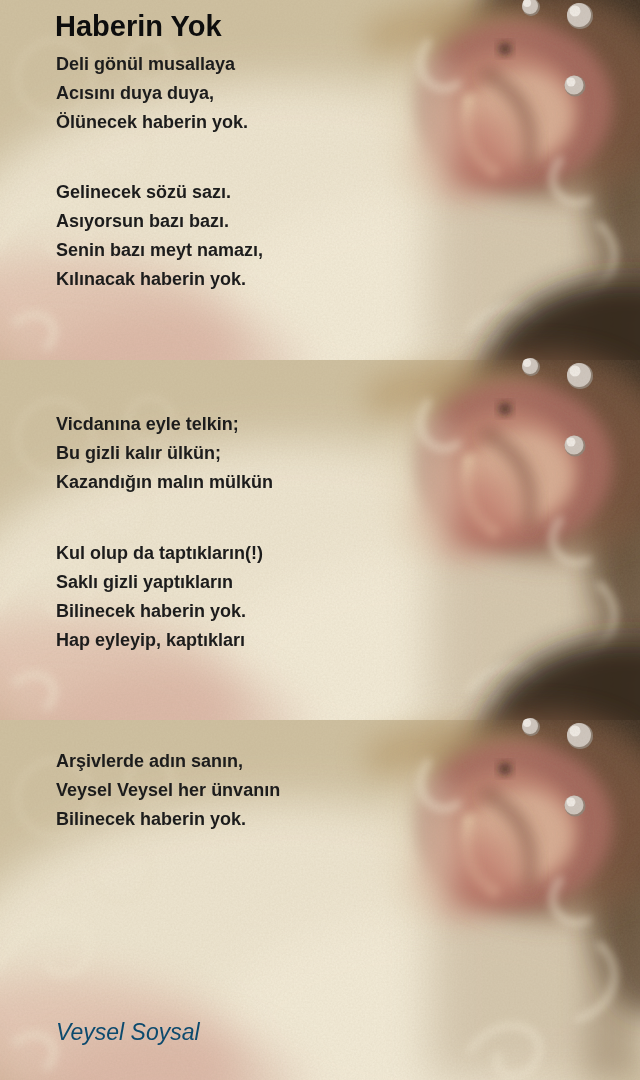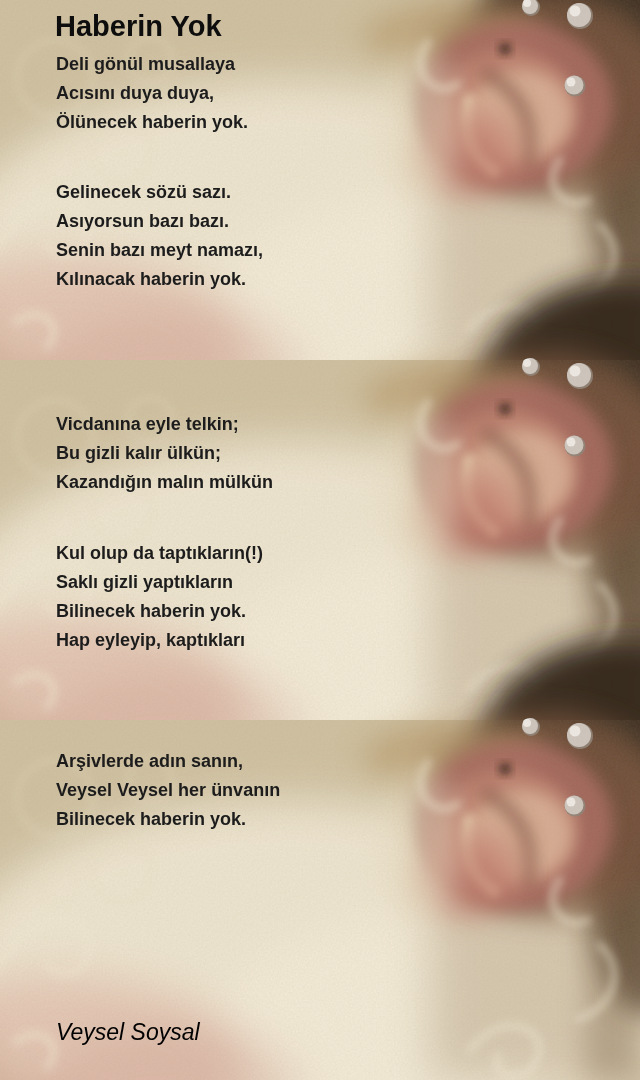--- a/index.html
+++ b/index.html
@@ -20,21 +20,21 @@
     font-size: 18px; font-weight: bold; line-height: 29px;
     color: #1c1c1c; white-space: nowrap;
   }
   .s1 { top: 50px; }
   .s2 { top: 178px; }
   .s3 { top: 410px; }
   .s4 { top: 539px; }
   .s5 { top: 747px; }
   .author-sig {
     position: absolute; left: 56px; top: 1019px; z-index: 2;
-    font-size: 23px; font-style: italic; color: #000000;
+    font-size: 23px; font-style: italic; color: #0c4a6e;
     white-space: nowrap;
   }
 </style>
 </head>
 <body>
 
 <svg class="bg-svg" width="640" height="1080" viewBox="0 0 1080 1080" preserveAspectRatio="none" xmlns="http://www.w3.org/2000/svg">
   
 </svg>
 

